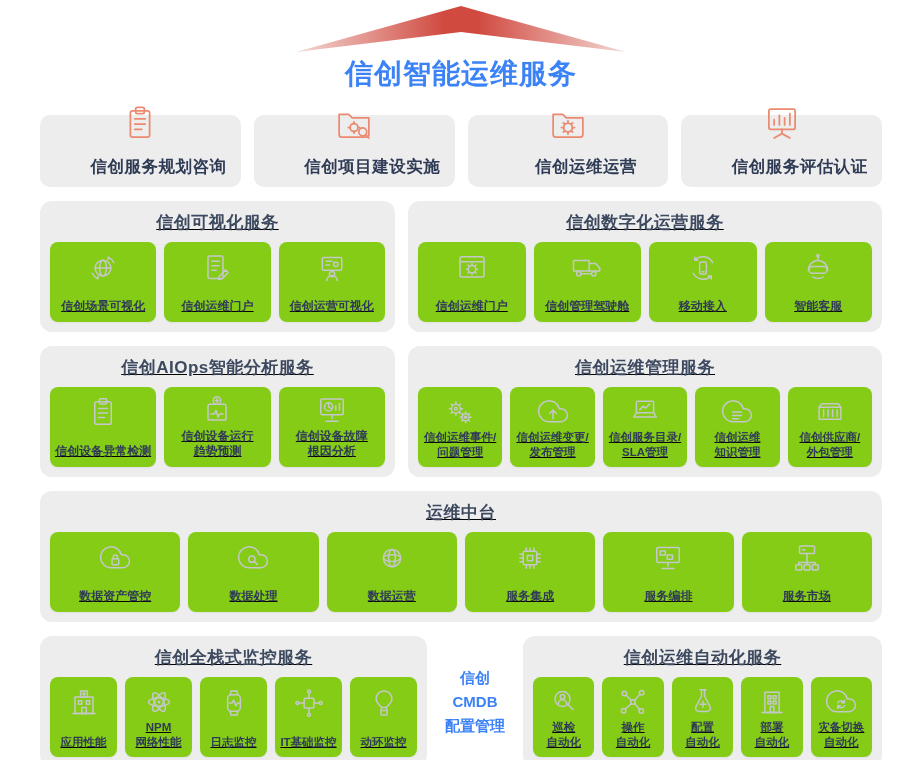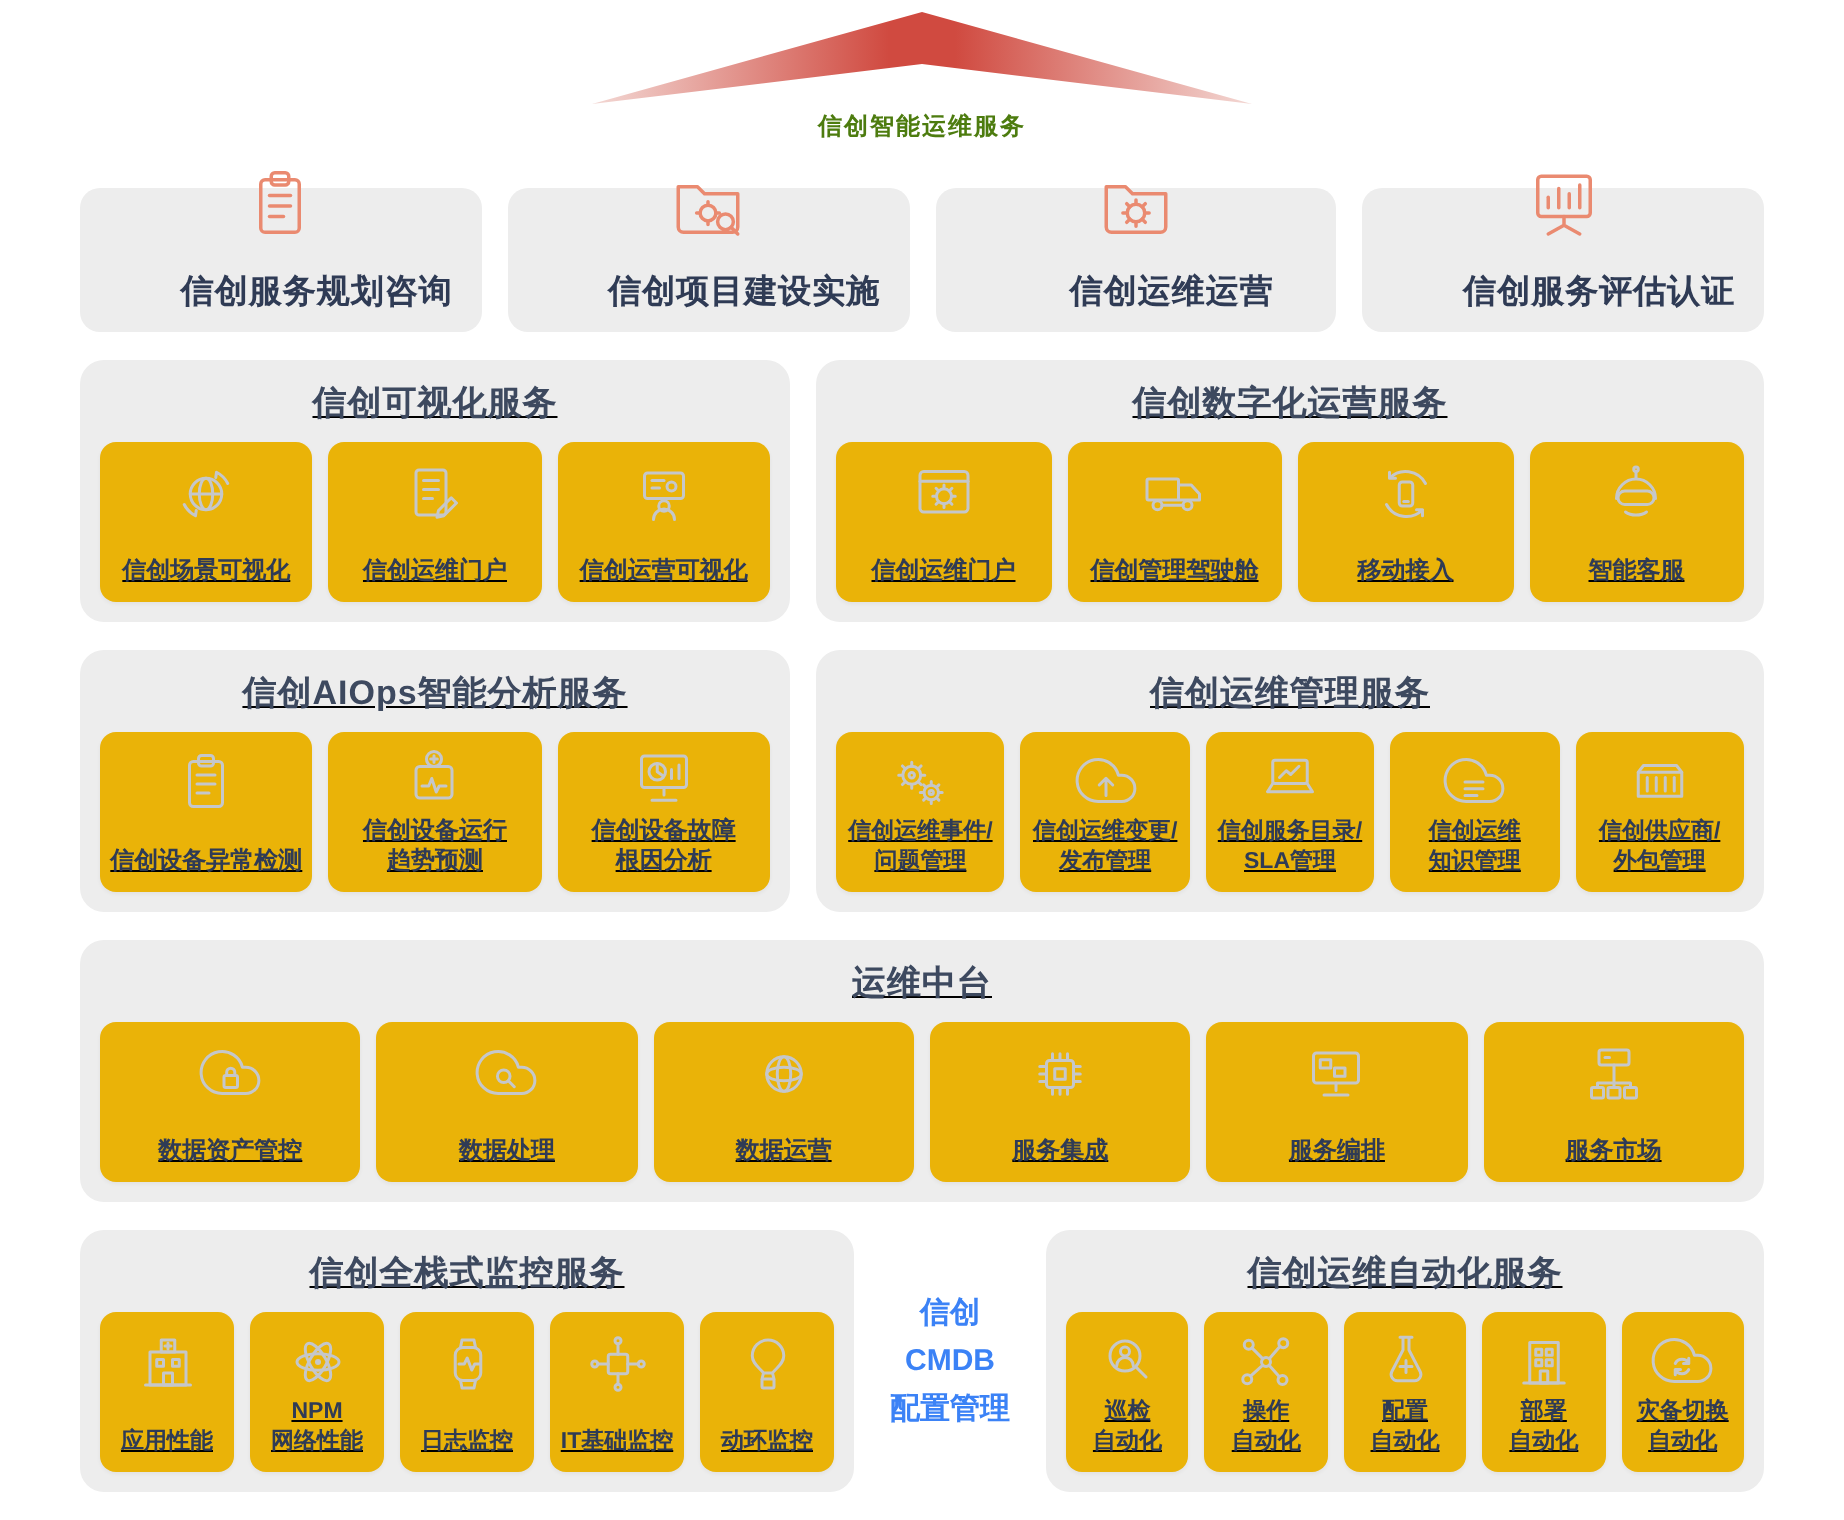--- a/index.html
+++ b/index.html
@@ -5,22 +5,22 @@
   * { margin:0; padding:0; box-sizing:border-box; }
   html,body { background:#ffffff; }
   body {
     width:922px; height:760px; overflow:hidden;
     font-family:"Liberation Sans","DejaVu Sans",sans-serif;
   }
   .canvas { position:relative; width:922px; height:760px; padding:6px 40px 8px; }
 
   .header { display:flex; flex-direction:column; align-items:center; }
   .main-title {
-    margin-top:3px; font-size:12px; font-weight:700;
-    color:#4d7c0f; letter-spacing:1px;
+    margin-top:3px; font-size:28px; font-weight:700;
+    color:#3b82f6; letter-spacing:1px;
   }
 
   .top-row { display:flex; gap:13px; margin-top:22px; }
   .top-card {
     flex:1; position:relative; height:72px;
     background:#ededed; border-radius:10px;
   }
   .top-icon { position:absolute; top:-12px; left:50%; transform:translateX(-50%); }
   .top-label {
     position:absolute; left:0; right:0; bottom:9px; text-align:center;
@@ -28,21 +28,21 @@
   }
 
   .row { display:flex; gap:13px; margin-top:14px; }
   .panel { background:#ededed; border-radius:12px; padding:7px 10px 10px;text-decoration:underline; }
   .panel-title {
     text-align:center; font-size:17px; font-weight:700;
     color:#3d495f; padding:3px 0 8px; letter-spacing:.5px;
   }
   .panel-items { display:flex; gap:8px; }
   .card {
-    flex:1; background:#eab308; border-radius:8px; height:80px;
+    flex:1; background:#84cc16; border-radius:8px; height:80px;
     display:flex; flex-direction:column; align-items:center; justify-content:space-between;
     padding:6px 2px 8px; box-shadow:0 1px 2px rgba(0,0,0,.05);
   }
   .card-icon { display:flex; align-items:center; justify-content:center; height:40px; }
   .card-label {
     font-size:12px; font-weight:700; color:#2f3b55;
     text-align:center; line-height:1.25; white-space:pre-line;
   }
   .panel.small .card-label { font-size:11.5px; }
 

